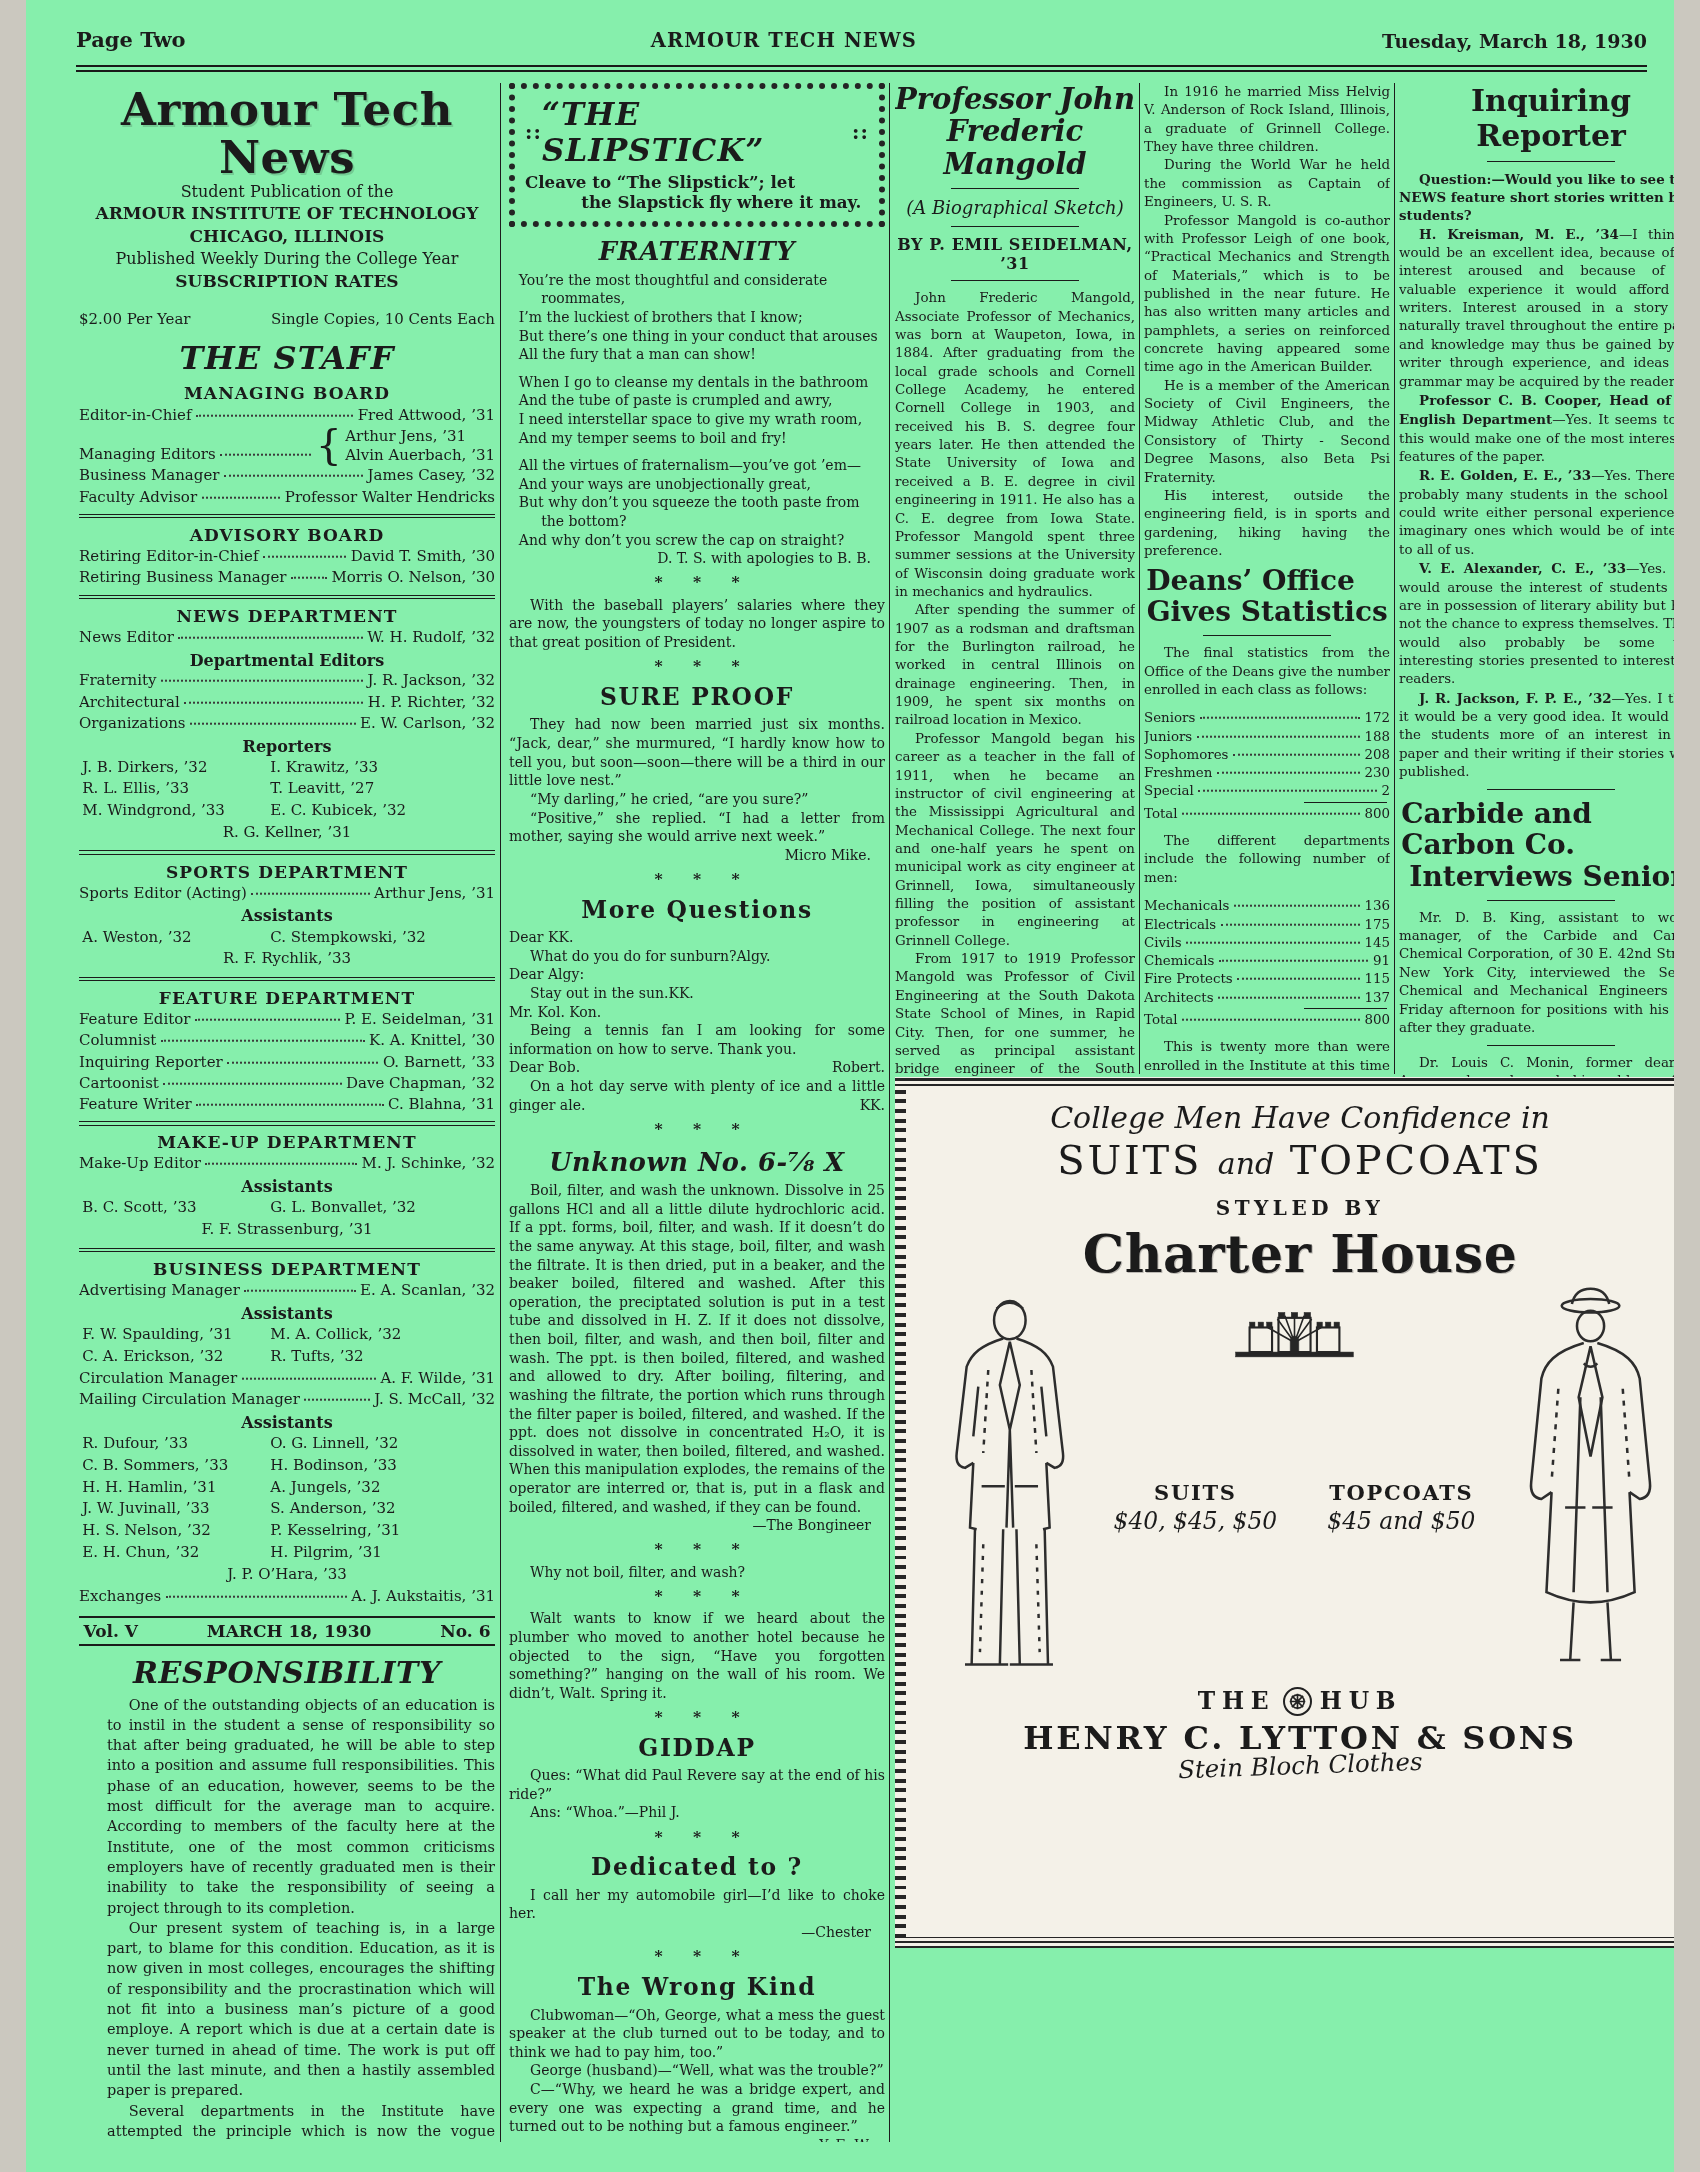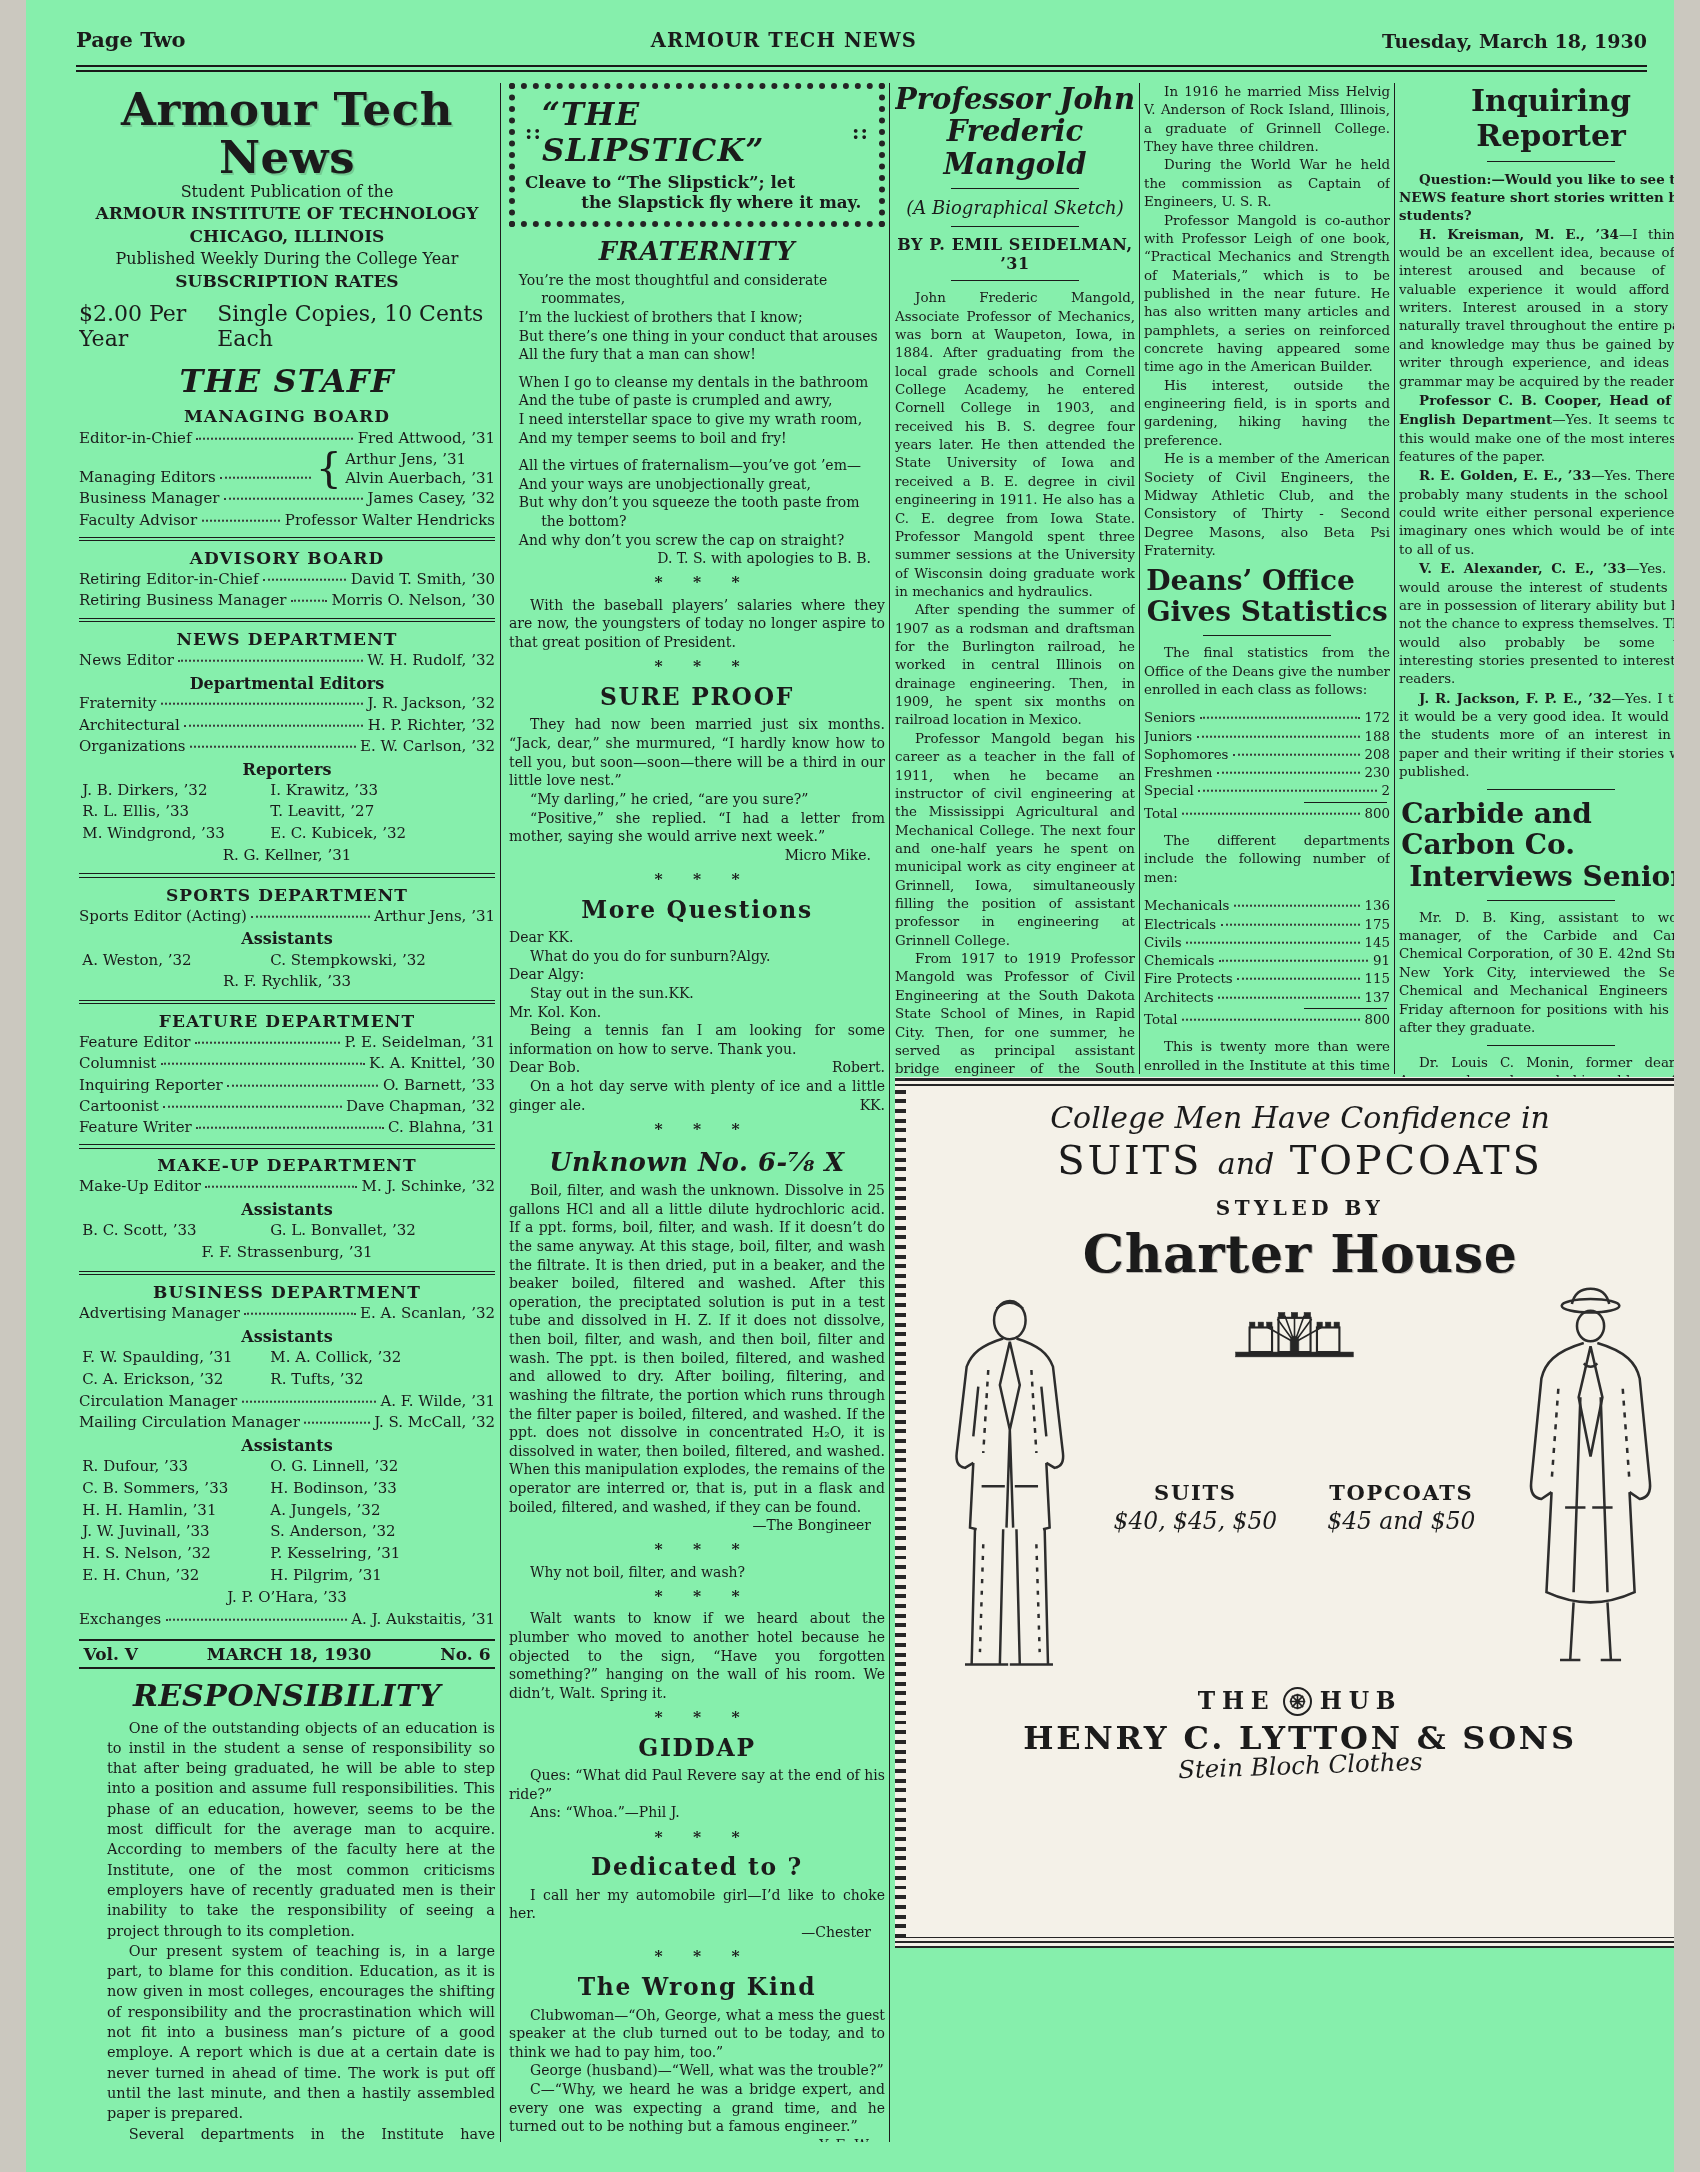--- a/index.html
+++ b/index.html
@@ -23,21 +23,21 @@
   .vr { position:absolute; width:1.1px; background:#1c1c1c; top:83px; }
   #vr1 { left:474px; height:2059px; }
   #vr2 { left:863px; height:2059px; }
   #vr3 { left:1113px; height:991px; }
   #vr4 { left:1368px; height:991px; }
 
   
   .mast-title { font-size:45px; font-weight:bold; text-align:center; line-height:1.05; letter-spacing:0.6px; text-shadow:1.7px 1.7px 0 rgba(20,20,20,0.16); margin-top:3.3px; }
   .mast-line { text-align:center; font-size:16px; line-height:1.35; }
   .mast-line.b { font-weight:bold; font-size:17px; }
-  .rates { display:flex; justify-content:space-between; font-size:22px; margin-top:8px; }
+  .rates { display:flex; justify-content:space-between; font-size:15px; margin-top:17px; }
   .staff-title { text-align:center; font-style:italic; font-weight:bold; font-size:32px; margin:11px 0 3.3px; letter-spacing:1.1px; }
   .vol-row { display:flex; justify-content:space-between; font-weight:bold; font-size:17px; padding:3.3px 4.5px; border-top:2.8px double #1b1b1b; border-bottom:2.8px double #1b1b1b; margin-top:9px; }
 
   
   .blk-h { text-align:center; font-weight:bold; font-size:17px; letter-spacing:1.1px; margin:6.7px 0 2.2px; }
   .blk-sh { text-align:center; font-weight:bold; font-size:16px; margin:3.3px 0 1.1px; }
   .blk-hi { text-align:center; font-weight:bold; font-style:italic; font-size:24.5px; margin:9px 0 4.5px; letter-spacing:0.6px; }
   .blk-p  { margin:0; text-indent:1.5em; text-align:justify; font-size:15px; line-height:1.36; }
   .blk-pn { margin:0; font-size:15px; line-height:1.36; }
   .blk-bold { font-weight:bold; text-align:left; }
@@ -437,22 +437,22 @@
         <p class="blk-p">Professor Mangold began his career as a teacher in the fall of 1911, when he became an instructor of civil engineering at the Mississippi Agricultural and Mechanical College. The next four and one-half years he spent on municipal work as city engineer at Grinnell, Iowa, simultaneously filling the position of assistant professor in engineering at Grinnell College.</p>
         <p class="blk-p">From 1917 to 1919 Professor Mangold was Professor of Civil Engineering at the South Dakota State School of Mines, in Rapid City. Then, for one summer, he served as principal assistant bridge engineer of the South Dakota state highway commission.</p>
       </div>
   </div>
 
   <div class="col" id="col4">
     <div>
         <p class="blk-p">In 1916 he married Miss Helvig V. Anderson of Rock Island, Illinois, a graduate of Grinnell College. They have three children.</p>
         <p class="blk-p">During the World War he held the commission as Captain of Engineers, U. S. R.</p>
         <p class="blk-p">Professor Mangold is co-author with Professor Leigh of one book, “Practical Mechanics and Strength of Materials,” which is to be published in the near future. He has also written many articles and pamphlets, a series on reinforced concrete having appeared some time ago in the American Builder.</p>
+        <p class="blk-p">He is a member of the American Society of Civil Engineers, the Midway Athletic Club, and the Consistory of Thirty - Second Degree Masons, also Beta Psi Fraternity.</p>
         <p class="blk-p">His interest, outside the engineering field, is in sports and gardening, hiking having the preference.</p>
-        <p class="blk-p">He is a member of the American Society of Civil Engineers, the Midway Athletic Club, and the Consistory of Thirty - Second Degree Masons, also Beta Psi Fraternity.</p>
       </div>
     <div class="sec-title">
       <span class="l1">Deans’ Office</span>
       <span class="l2">Gives Statistics</span>
     </div>
     <div class="blk-srule"></div>
     <div>
         <p class="blk-p">The final statistics from the Office of the Deans give the number enrolled in each class as follows:</p>
         <div class="blk-sp"></div>
         <div class="blk-dot">

